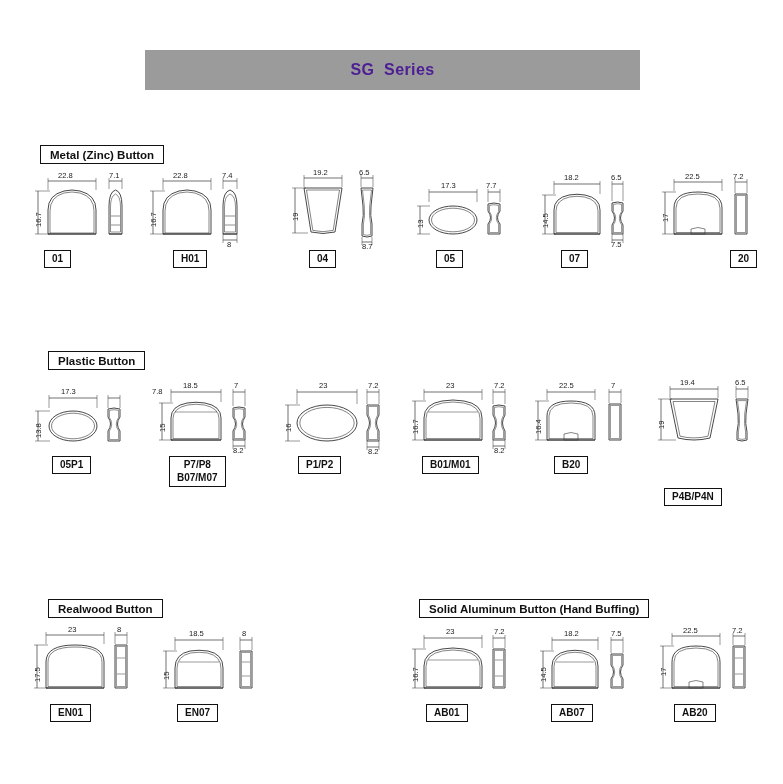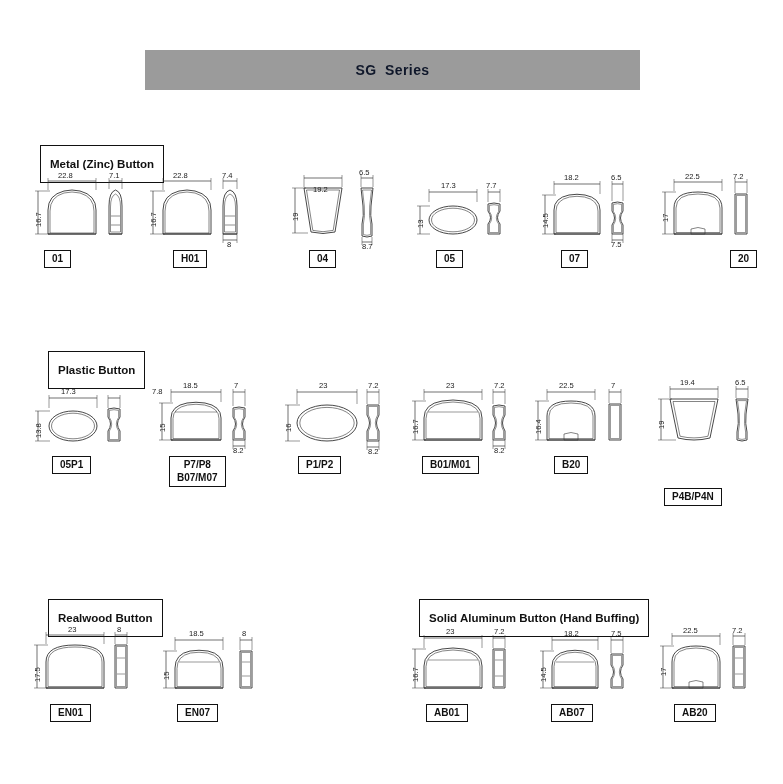--- a/index.html
+++ b/index.html
@@ -24,31 +24,31 @@
     width: 495px;
     height: 40px;
     background: #9b9b9b;
     display: flex;
     align-items: center;
     justify-content: center;
     gap: 46px;
   }
   .title-banner .t1,
   .title-banner .t2 {
-    color: #0f172a;
-    font-size: 14px;
+    color: #4c1d95;
+    font-size: 16px;
     font-weight: bold;
     letter-spacing: 0.4px;
     white-space: pre;
   }
 
   
   .section-header {
     position: absolute;
-    height: 38px;
+    height: 19px;
     background: #ffffff;
     border: 1.6px solid #111111;
     display: flex;
     align-items: center;
     padding: 0 9px;
     box-sizing: border-box;
   }
   .section-header span {
     font-size: 11.5px;
     font-weight: bold;
@@ -204,21 +204,21 @@
       <line x1="86" y1="12" x2="98" y2="12" stroke-width="0.7"></line>
       <line x1="86" y1="9" x2="86" y2="21" stroke-width="0.5"></line>
       <line x1="98" y1="9" x2="98" y2="21" stroke-width="0.5"></line>
       <line x1="20" y1="22" x2="20" y2="67" stroke-width="0.7"></line>
       <line x1="17" y1="22" x2="31" y2="22" stroke-width="0.5"></line>
       <line x1="17" y1="67" x2="33" y2="67" stroke-width="0.5"></line>
       <line x1="87" y1="76" x2="97" y2="76" stroke-width="0.7"></line>
       <line x1="87" y1="71" x2="87" y2="79" stroke-width="0.5"></line>
       <line x1="97" y1="71" x2="97" y2="79" stroke-width="0.5"></line>
     </svg>
-    <div class="dim" style="left:38px; top:19px;text-align:right;">19.2</div>
+    <div class="dim" style="left:38px; top:2px;text-align:right;">19.2</div>
     <div class="dim" style="left:84px; top:2px;">6.5</div>
     <div class="dim v" style="left:16px; top:55px;">19</div>
     <div class="dim" style="left:87px; top:76px;">8.7</div>
   </div>
   <div class="code-box" style="left:34px; top:84px;">
     <span>04</span>
   </div>
 </div>
 
 <div class="item" style="left:400px; top:170px; width:115px;">

